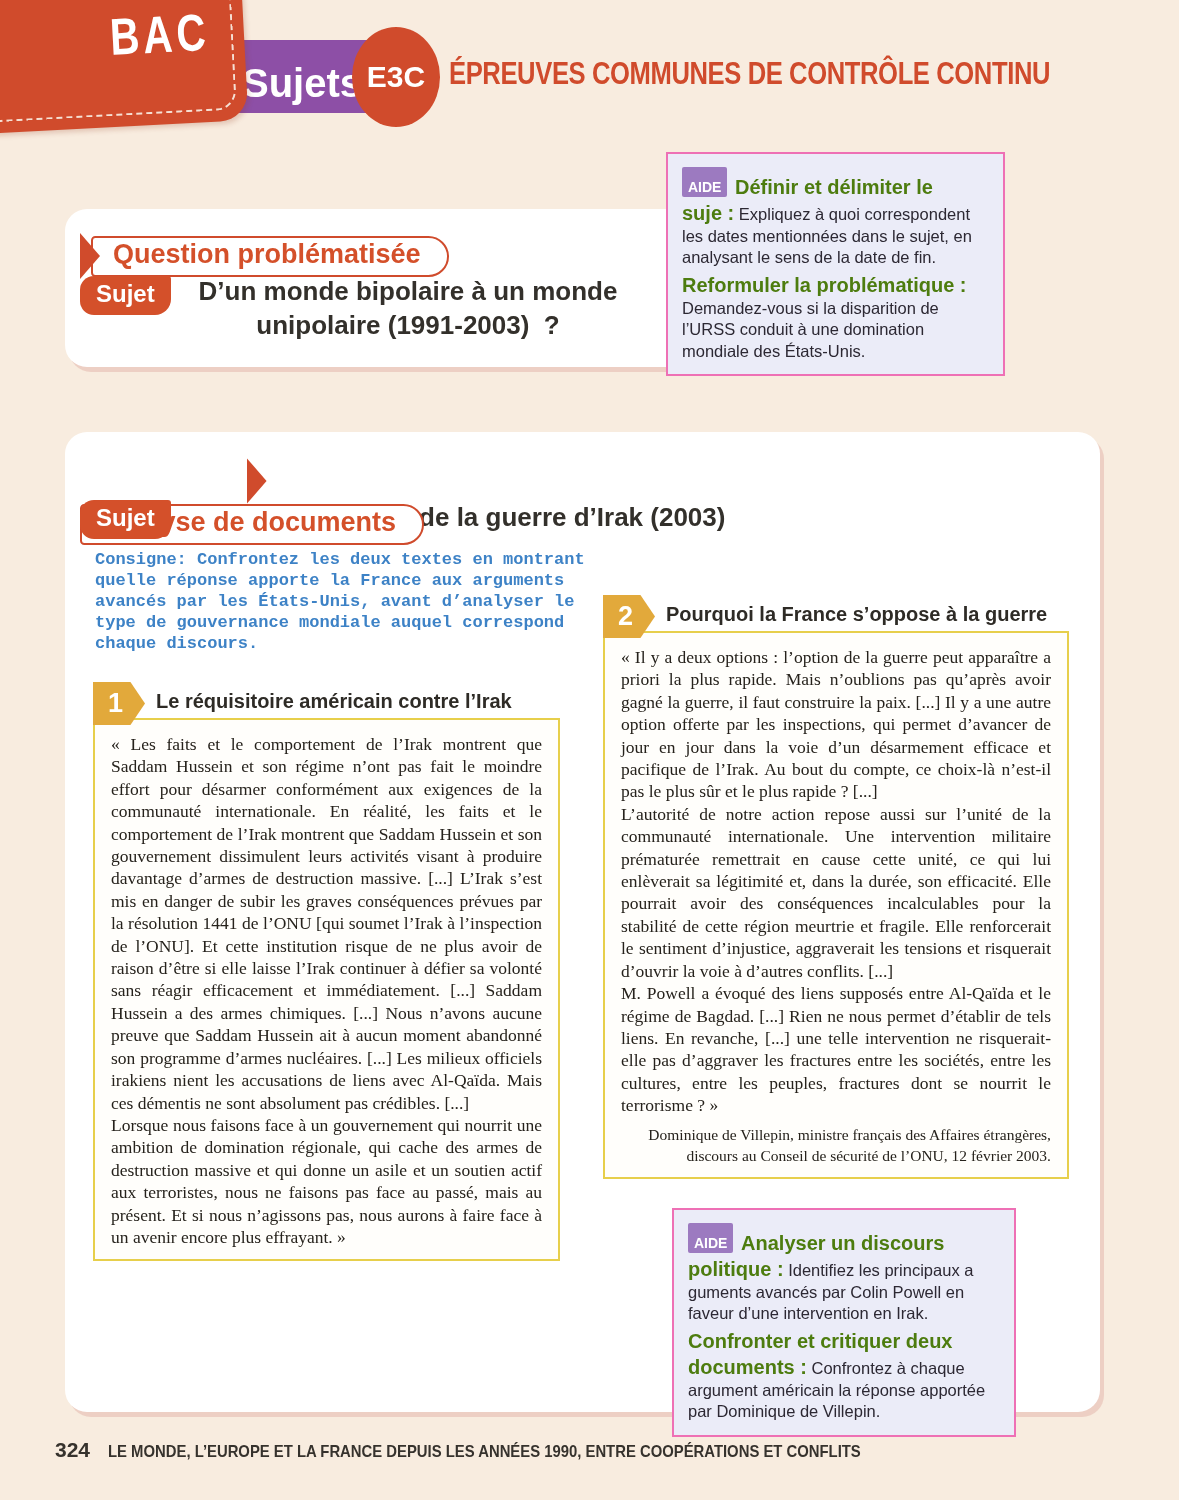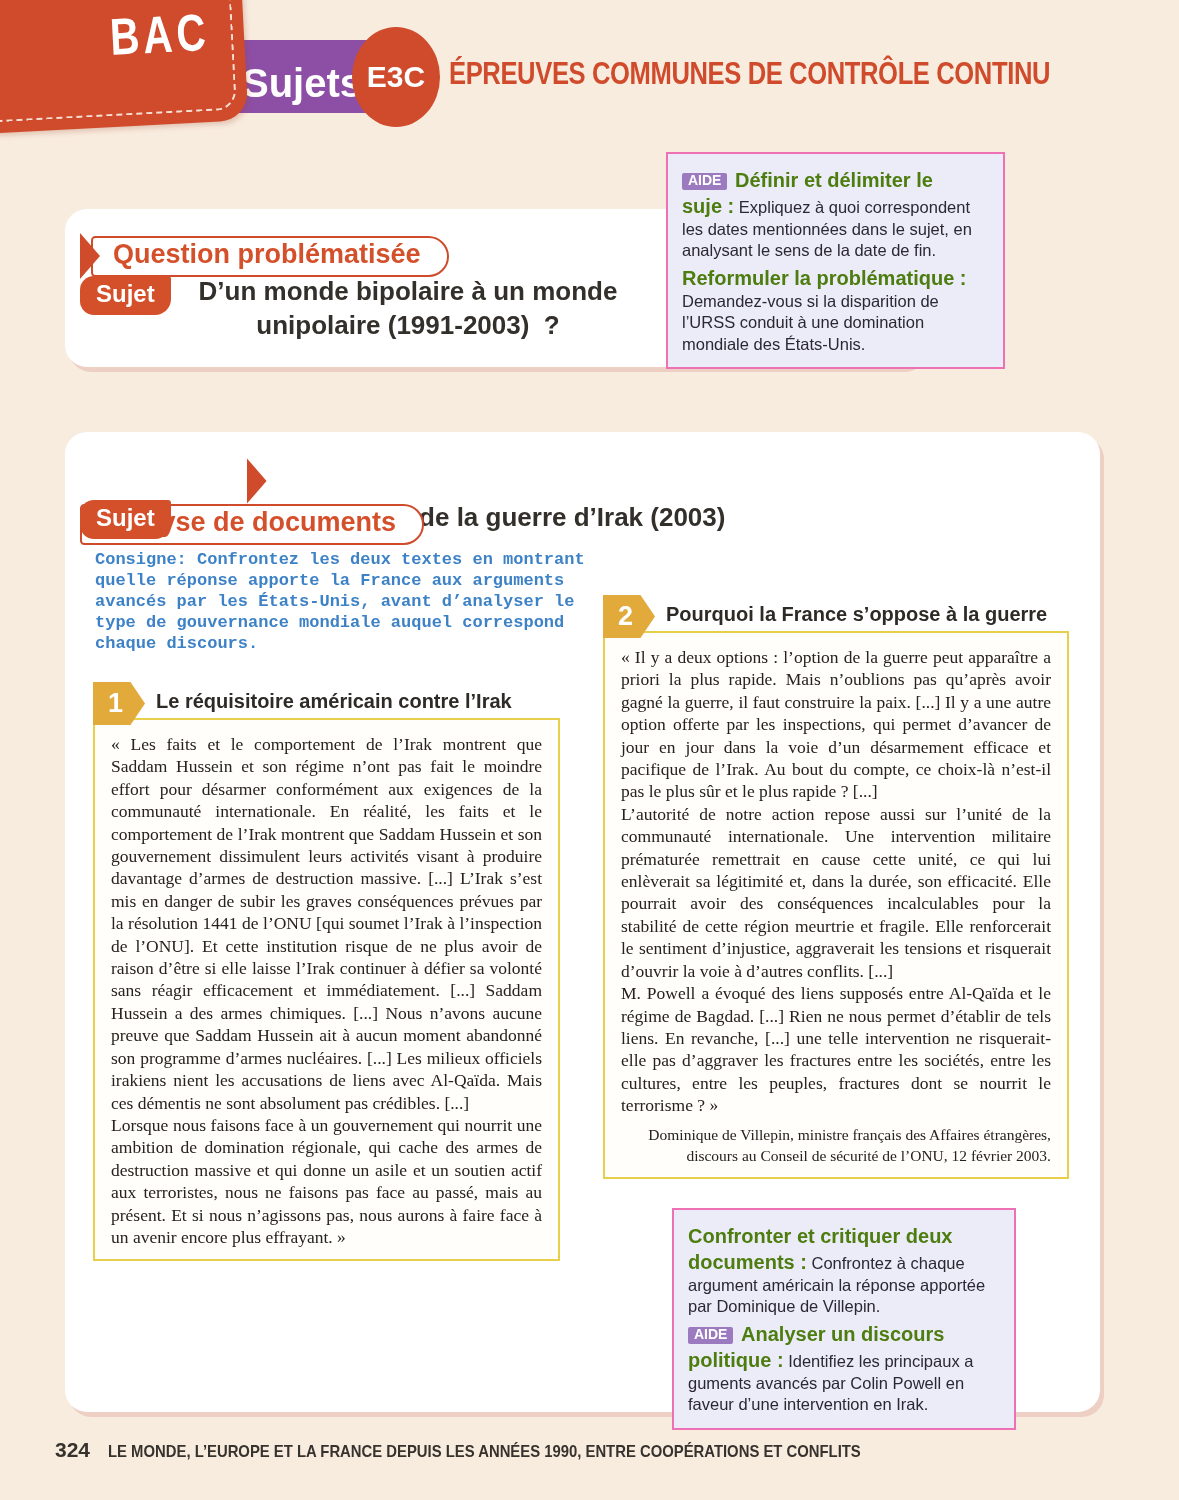--- a/index.html
+++ b/index.html
@@ -89,21 +89,21 @@
     position:absolute;background:#ebecf8;border:2px solid #ee70b5;
     padding:13px 14px 12px;font-size:16.5px;line-height:1.3;color:#2c2833;z-index:5;
   }
   #aide1{left:666px;top:152px;width:307px;}
   #aide2{left:672px;top:1208px;width:312px;}
   .aide-box p{margin:0;}
   .aide-box p + p{margin-top:3px;}
   .aide-box b{font-size:20px;color:#4d7c0f;}
   .aide-badge{
     display:inline-block;background:#9c7ac0;color:#fff;font-size:14px;font-weight:700;
-    padding:0 6px 3px;border-radius:2px;line-height:1;vertical-align:2px;margin-right:3px;
+    padding:13px 6px 3px;border-radius:2px;line-height:1;vertical-align:2px;margin-right:3px;
   }
   
   .footer{position:absolute;left:55px;top:1438px;display:flex;align-items:baseline;gap:18px;color:#36322d;z-index:2;}
   .page-num{font-size:21px;font-weight:700;}
   .chapter{font-size:16.5px;font-weight:700;letter-spacing:0;white-space:nowrap;transform:scaleX(.9);transform-origin:left center;}
 </style>
 </head>
 <body>
 
 <div class="ribbon">
@@ -169,26 +169,26 @@
     <p>M. Powell a évoqué des liens supposés entre Al-Qaïda et le régime de Bagdad. [...] Rien ne nous permet d’établir de tels liens. En revanche, [...] une telle intervention ne risquerait-elle pas d’aggraver les fractures entre les sociétés, entre les cultures, entre les peuples, fractures dont se nourrit le terrorisme&nbsp;?&nbsp;»</p>
     <div class="doc-attrib">
       <span>Dominique de Villepin, ministre français des Affaires étrangères,</span>
       <span>discours au Conseil de sécurité de l’ONU, 12 février 2003.</span>
     </div>
   </div>
 </div>
 
 <div class="aide-box" id="aide2">
   <p>
-    <b>Confronter et critiquer deux documents&nbsp;:</b>
-    <span>Confrontez à chaque argument américain la réponse apportée par Dominique de Villepin.</span>
-  </p>
-  <p>
     <span class="aide-badge">AIDE</span>
     <b>Analyser un discours politique&nbsp;:</b>
     <span>Identifiez les principaux a guments avancés par Colin Powell en faveur d’une intervention en Irak.</span>
+  </p>
+  <p>
+    <b>Confronter et critiquer deux documents&nbsp;:</b>
+    <span>Confrontez à chaque argument américain la réponse apportée par Dominique de Villepin.</span>
   </p>
 </div>
 
 <div class="footer">
   <span class="page-num">324</span>
   <span class="chapter">LE MONDE, L’EUROPE ET LA FRANCE DEPUIS LES ANNÉES 1990, ENTRE COOPÉRATIONS ET CONFLITS</span>
 </div>
 
 </body></html>

